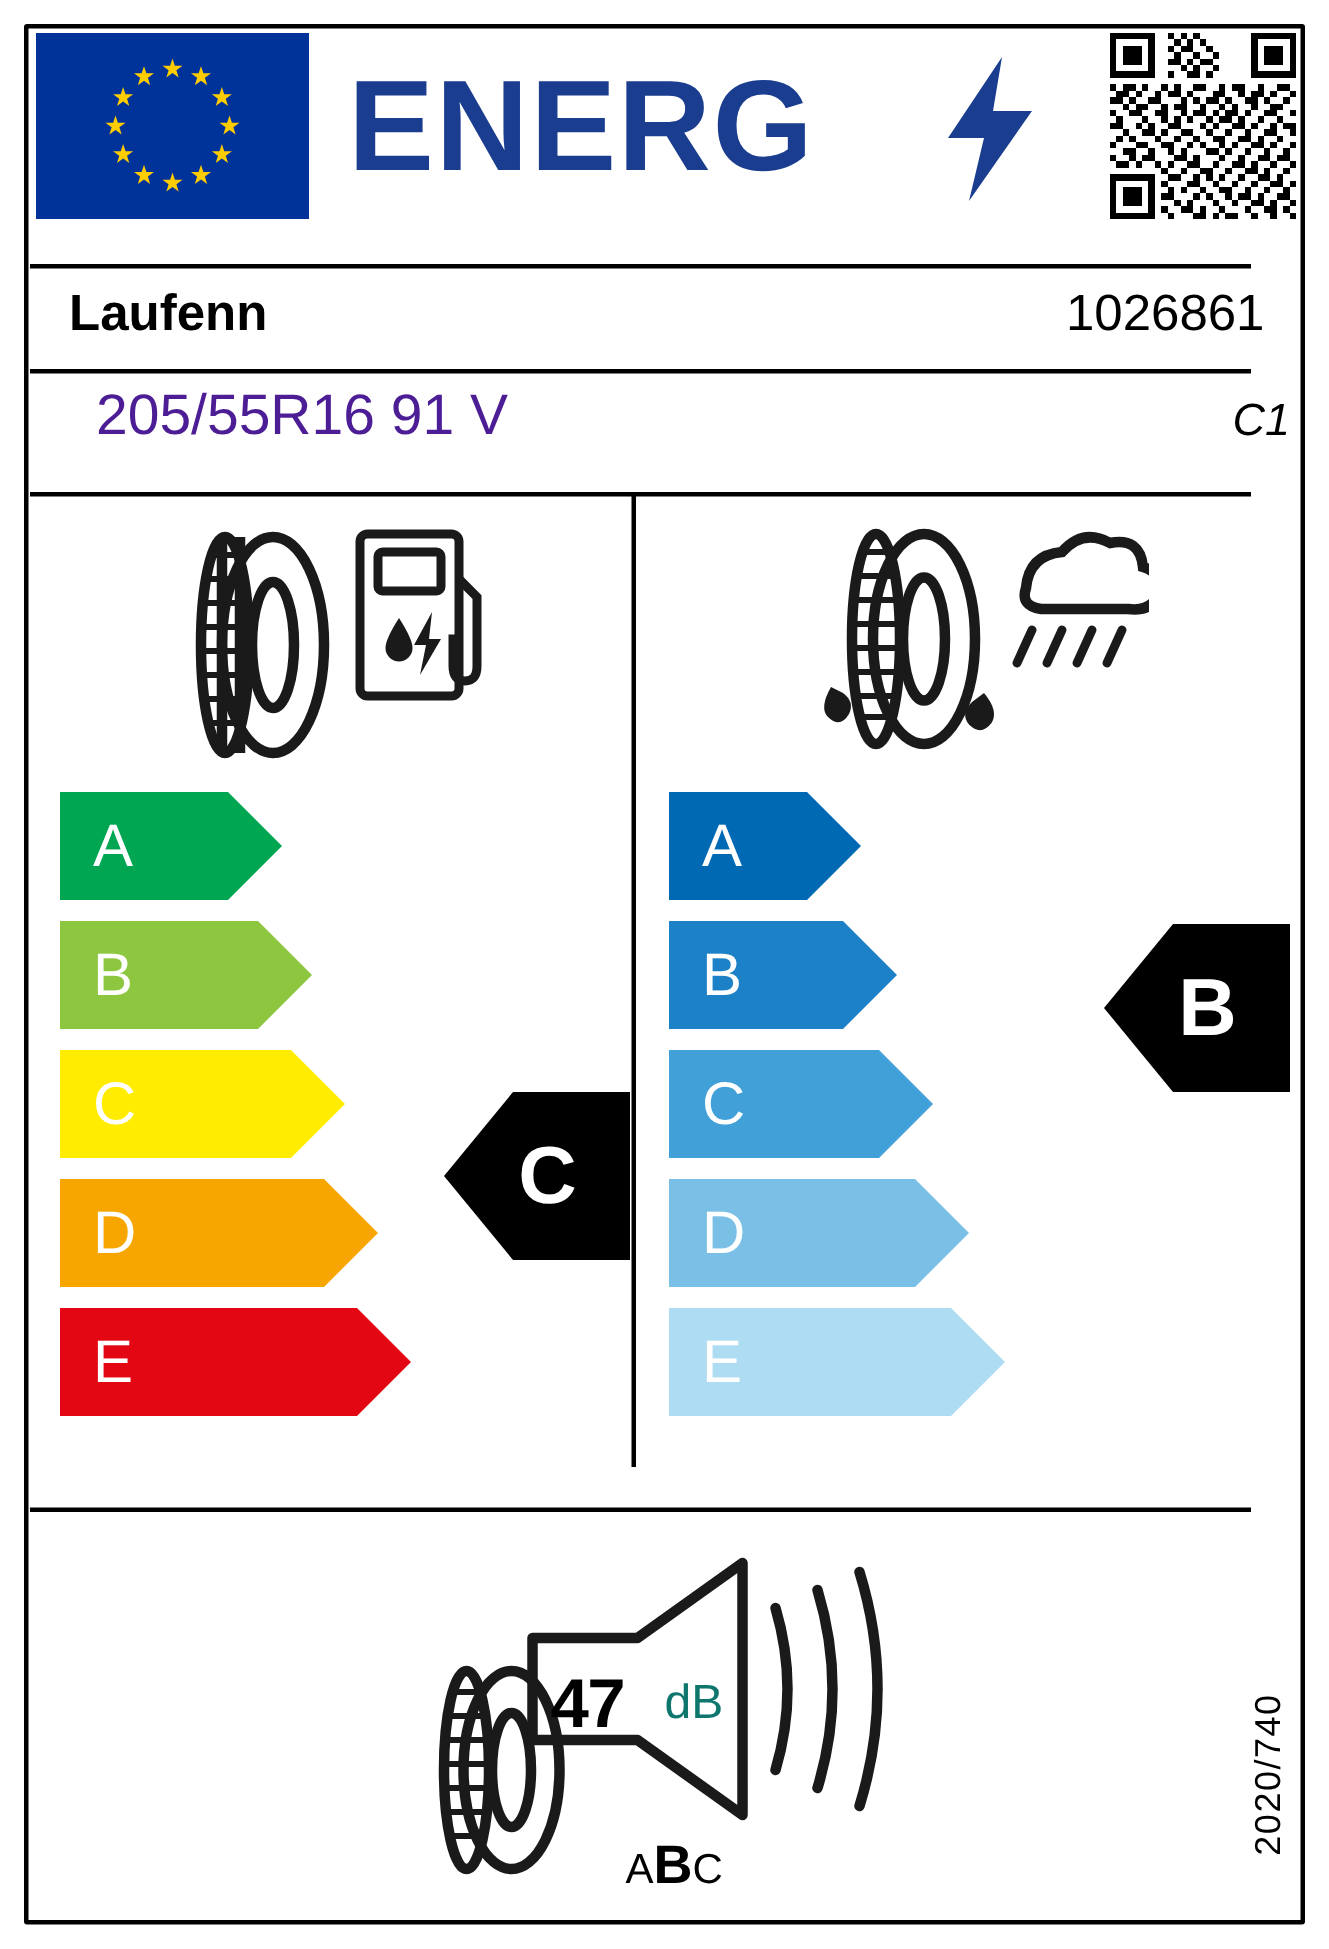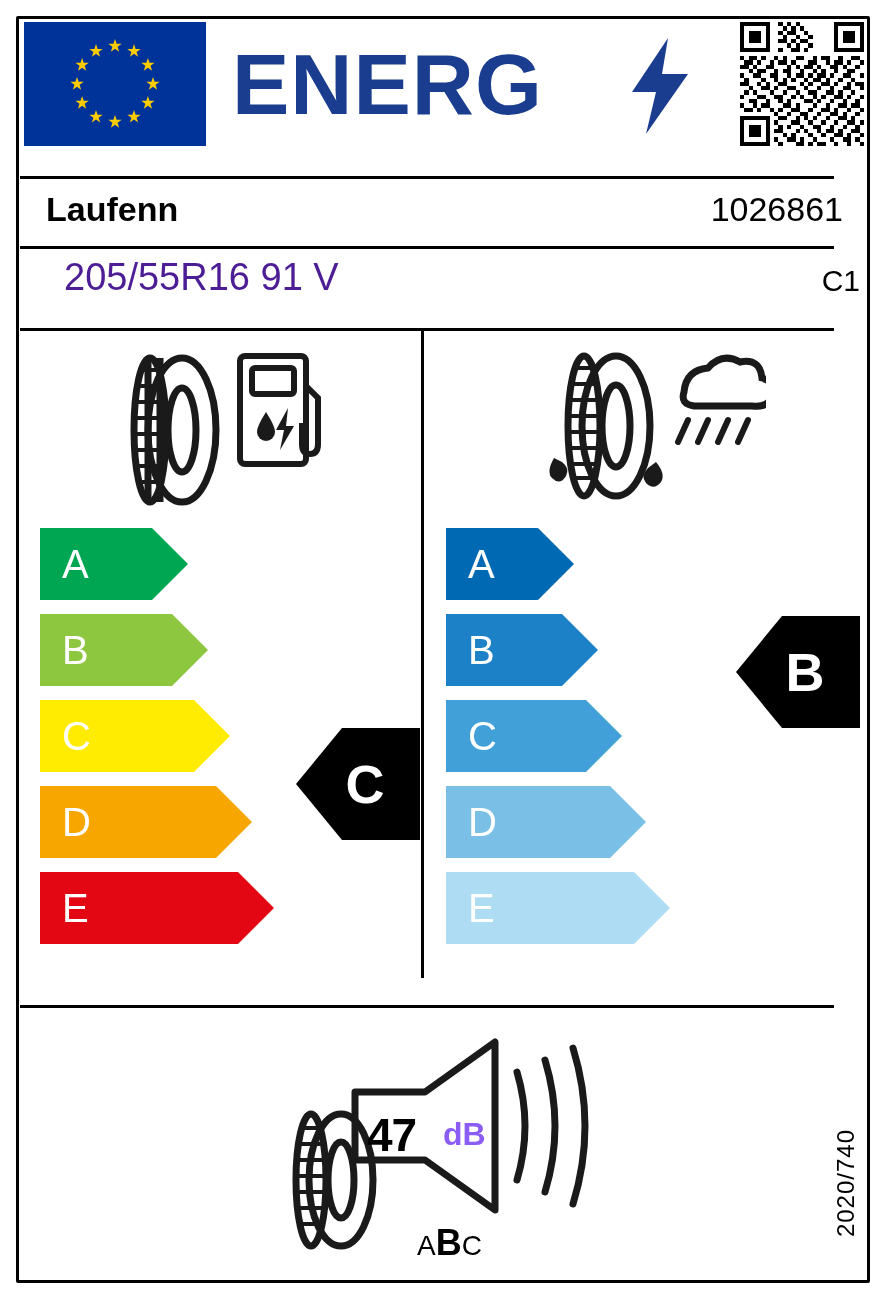--- a/index.html
+++ b/index.html
@@ -119,20 +119,21 @@
     font-size: 38px;
     color: #4c1d95;
     margin-left: 38px;
   }
   .tire-class {
     position: absolute;
     right: 26px;
     top: 18px;
     font-size: 30px;
     color: #000;
+    font-style: italic;
   }
 
   
   .divider-v {
     position: absolute;
     left: 421px;
     top: 328px;
     width: 3px;
     height: 650px;
     background: #000;
@@ -232,22 +233,21 @@
     font-size: 46px;
     font-weight: bold;
     color: #000;
     letter-spacing: -1px;
   }
   .noise-unit {
     position: absolute;
     left: 188px;
     top: 86px;
     font-size: 32px;
-    color: #8b5cf6;
-    font-weight: bold;
+    color: #0f766e;
   }
   .noise-classes {
     position: absolute;
     left: 152px;
     top: 192px;
     font-size: 28px;
     color: #000;
     margin-left: 10px;
   }
   .noise-classes .sel {

